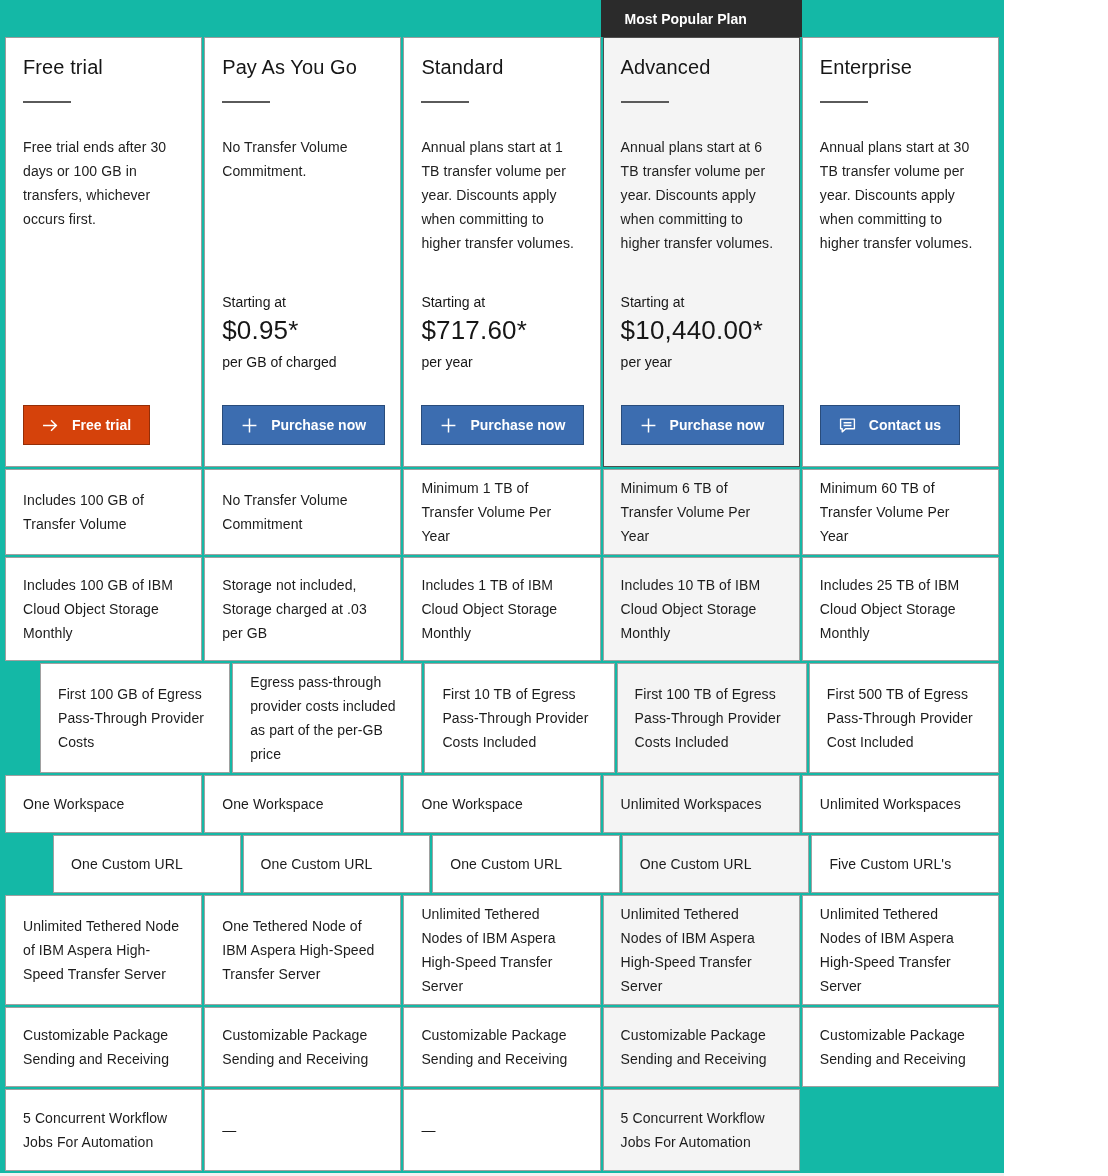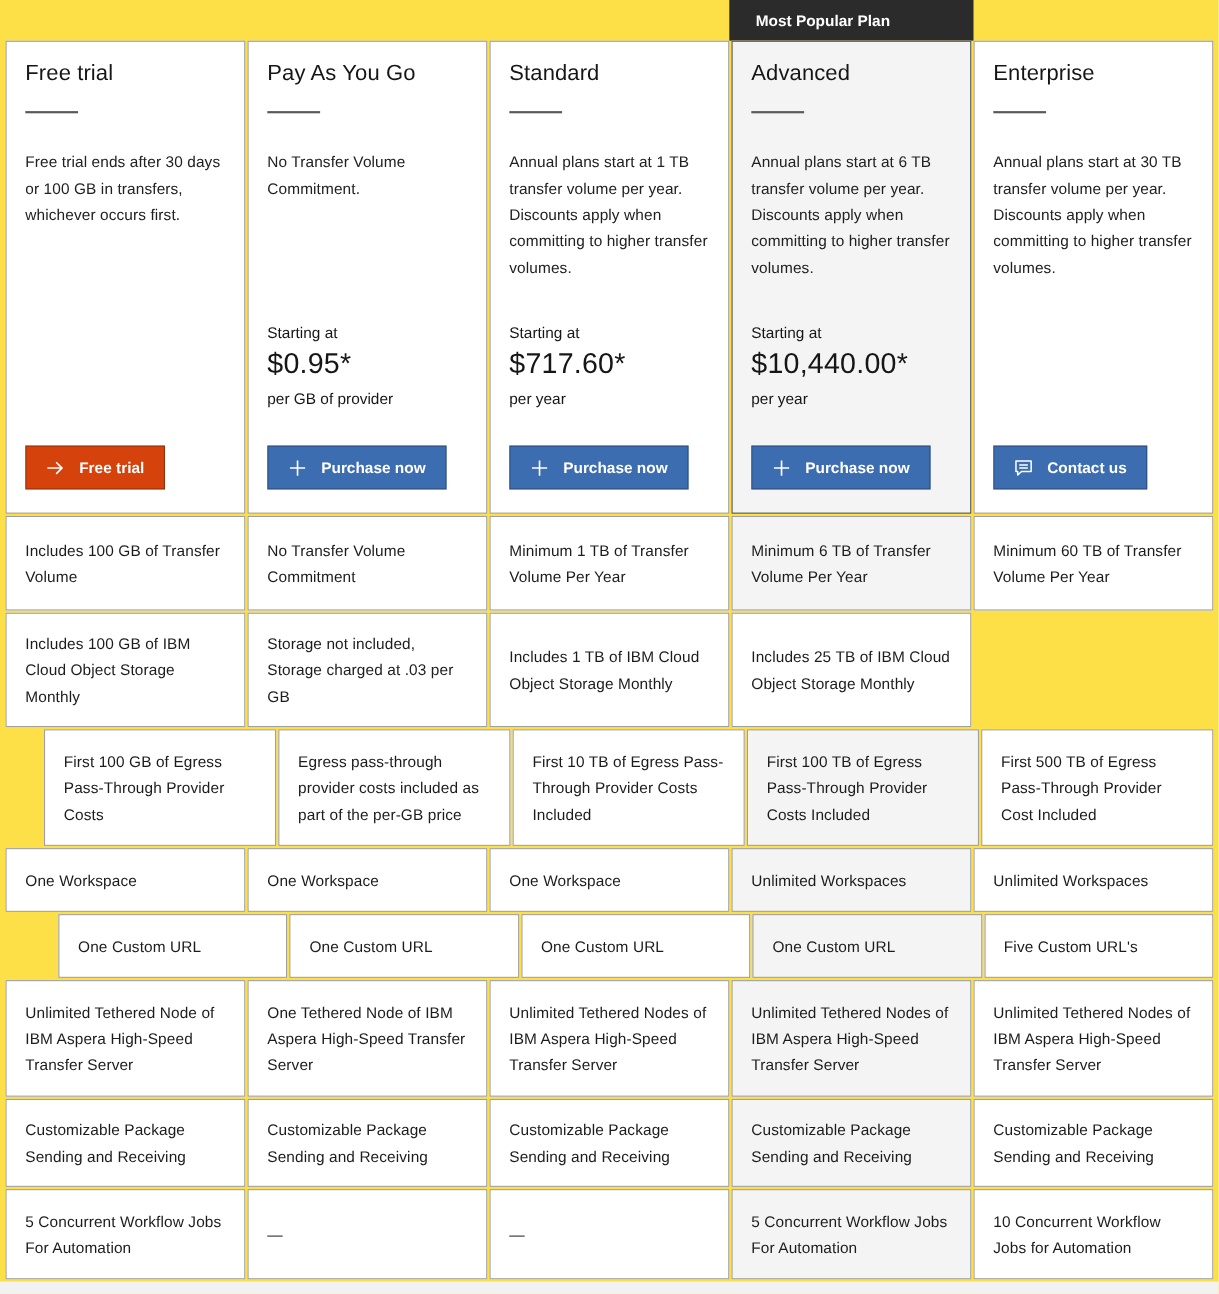--- a/index.html
+++ b/index.html
@@ -1,17 +1,17 @@
 <!DOCTYPE html>
 <html><head>
 <meta charset="utf-8">
 <style>
   * { box-sizing: border-box; margin: 0; padding: 0; }
   html,body { width: 1108px; background: #ffffff; font-family: "Liberation Sans", sans-serif; }
-  .page { width: 1108px; height: 1176px; position: relative; background: #fde047; overflow: hidden; }
+  .page { width: 1004px; height: 1176px; position: relative; background: #14b8a6; overflow: hidden; }
 
   .cols { display: grid; grid-template-columns: repeat(5, 1fr); column-gap: 2px; padding: 0 5px; }
 
   
   .badge-row { height: 37px; }
   .badge {
     grid-column: 4; height: 37px; display: flex; align-items: center;
     padding-left: 24px; color: #ffffff; font-size: 14px; font-weight: 600;
     margin: 0 -2px;
   }
@@ -79,21 +79,21 @@
       </button>
     </div>
 
     <div class="card">
       <h2 class="plan-name">Pay As You Go</h2>
       <div class="plan-rule"></div>
       <p class="plan-desc">No Transfer Volume Commitment.</p>
       <div class="price-block">
         <div class="starting-at">Starting at</div>
         <div class="price">$0.95*</div>
-        <div class="price-unit">per GB of provider</div>
+        <div class="price-unit">per GB of charged</div>
       </div>
       <button class="cta" style="background: rgb(60, 109, 176);">
         <span class="btn-icon">
           <svg viewBox="0 0 16 16">
               <path d="M8 1.5v13M1.5 8h13" stroke="#fff" stroke-width="1.4" fill="none"></path>
             </svg>
         </span>
         <span>Purchase now</span>
       </button>
     </div>
@@ -163,20 +163,21 @@
         <div class="fcell">Includes 100 GB of Transfer Volume</div>
         <div class="fcell">No Transfer Volume Commitment</div>
         <div class="fcell">Minimum 1 TB of Transfer Volume Per Year</div>
         <div class="fcell hl">Minimum 6 TB of Transfer Volume Per Year</div>
         <div class="fcell">Minimum 60 TB of Transfer Volume Per Year</div>
       </div>
       <div class="frow" style="grid-auto-rows: minmax(104px, auto);">
         <div class="fcell">Includes 100 GB of IBM Cloud Object Storage Monthly</div>
         <div class="fcell">Storage not included, Storage charged at .03 per GB</div>
         <div class="fcell">Includes 1 TB of IBM Cloud Object Storage Monthly</div>
+        <div class="fcell hl">Includes 10 TB of IBM Cloud Object Storage Monthly</div>
         <div class="fcell">Includes 25 TB of IBM Cloud Object Storage Monthly</div>
       </div>
       <div class="frow" style="grid-auto-rows: minmax(106px, auto); padding-left: 40px;">
         <div class="fcell">First 100 GB of Egress Pass-Through Provider Costs</div>
         <div class="fcell">Egress pass-through provider costs included as part of the per-GB price</div>
         <div class="fcell">First 10 TB of Egress Pass-Through Provider Costs Included</div>
         <div class="fcell hl">First 100 TB of Egress Pass-Through Provider Costs Included</div>
         <div class="fcell">First 500 TB of Egress Pass-Through Provider Cost Included</div>
       </div>
       <div class="frow" style="grid-auto-rows: minmax(58px, auto);">
@@ -205,18 +206,17 @@
         <div class="fcell">Customizable Package Sending and Receiving</div>
         <div class="fcell">Customizable Package Sending and Receiving</div>
         <div class="fcell hl">Customizable Package Sending and Receiving</div>
         <div class="fcell">Customizable Package Sending and Receiving</div>
       </div>
       <div class="frow" style="grid-auto-rows: minmax(82px, auto);">
         <div class="fcell">5 Concurrent Workflow Jobs For Automation</div>
         <div class="fcell">—</div>
         <div class="fcell">—</div>
         <div class="fcell hl">5 Concurrent Workflow Jobs For Automation</div>
-        <div class="fcell">10 Concurrent Workflow Jobs for Automation</div>
       </div>
     </div>
 
   <div class="footer-strip"></div>
 </div>
 
 </body></html>

